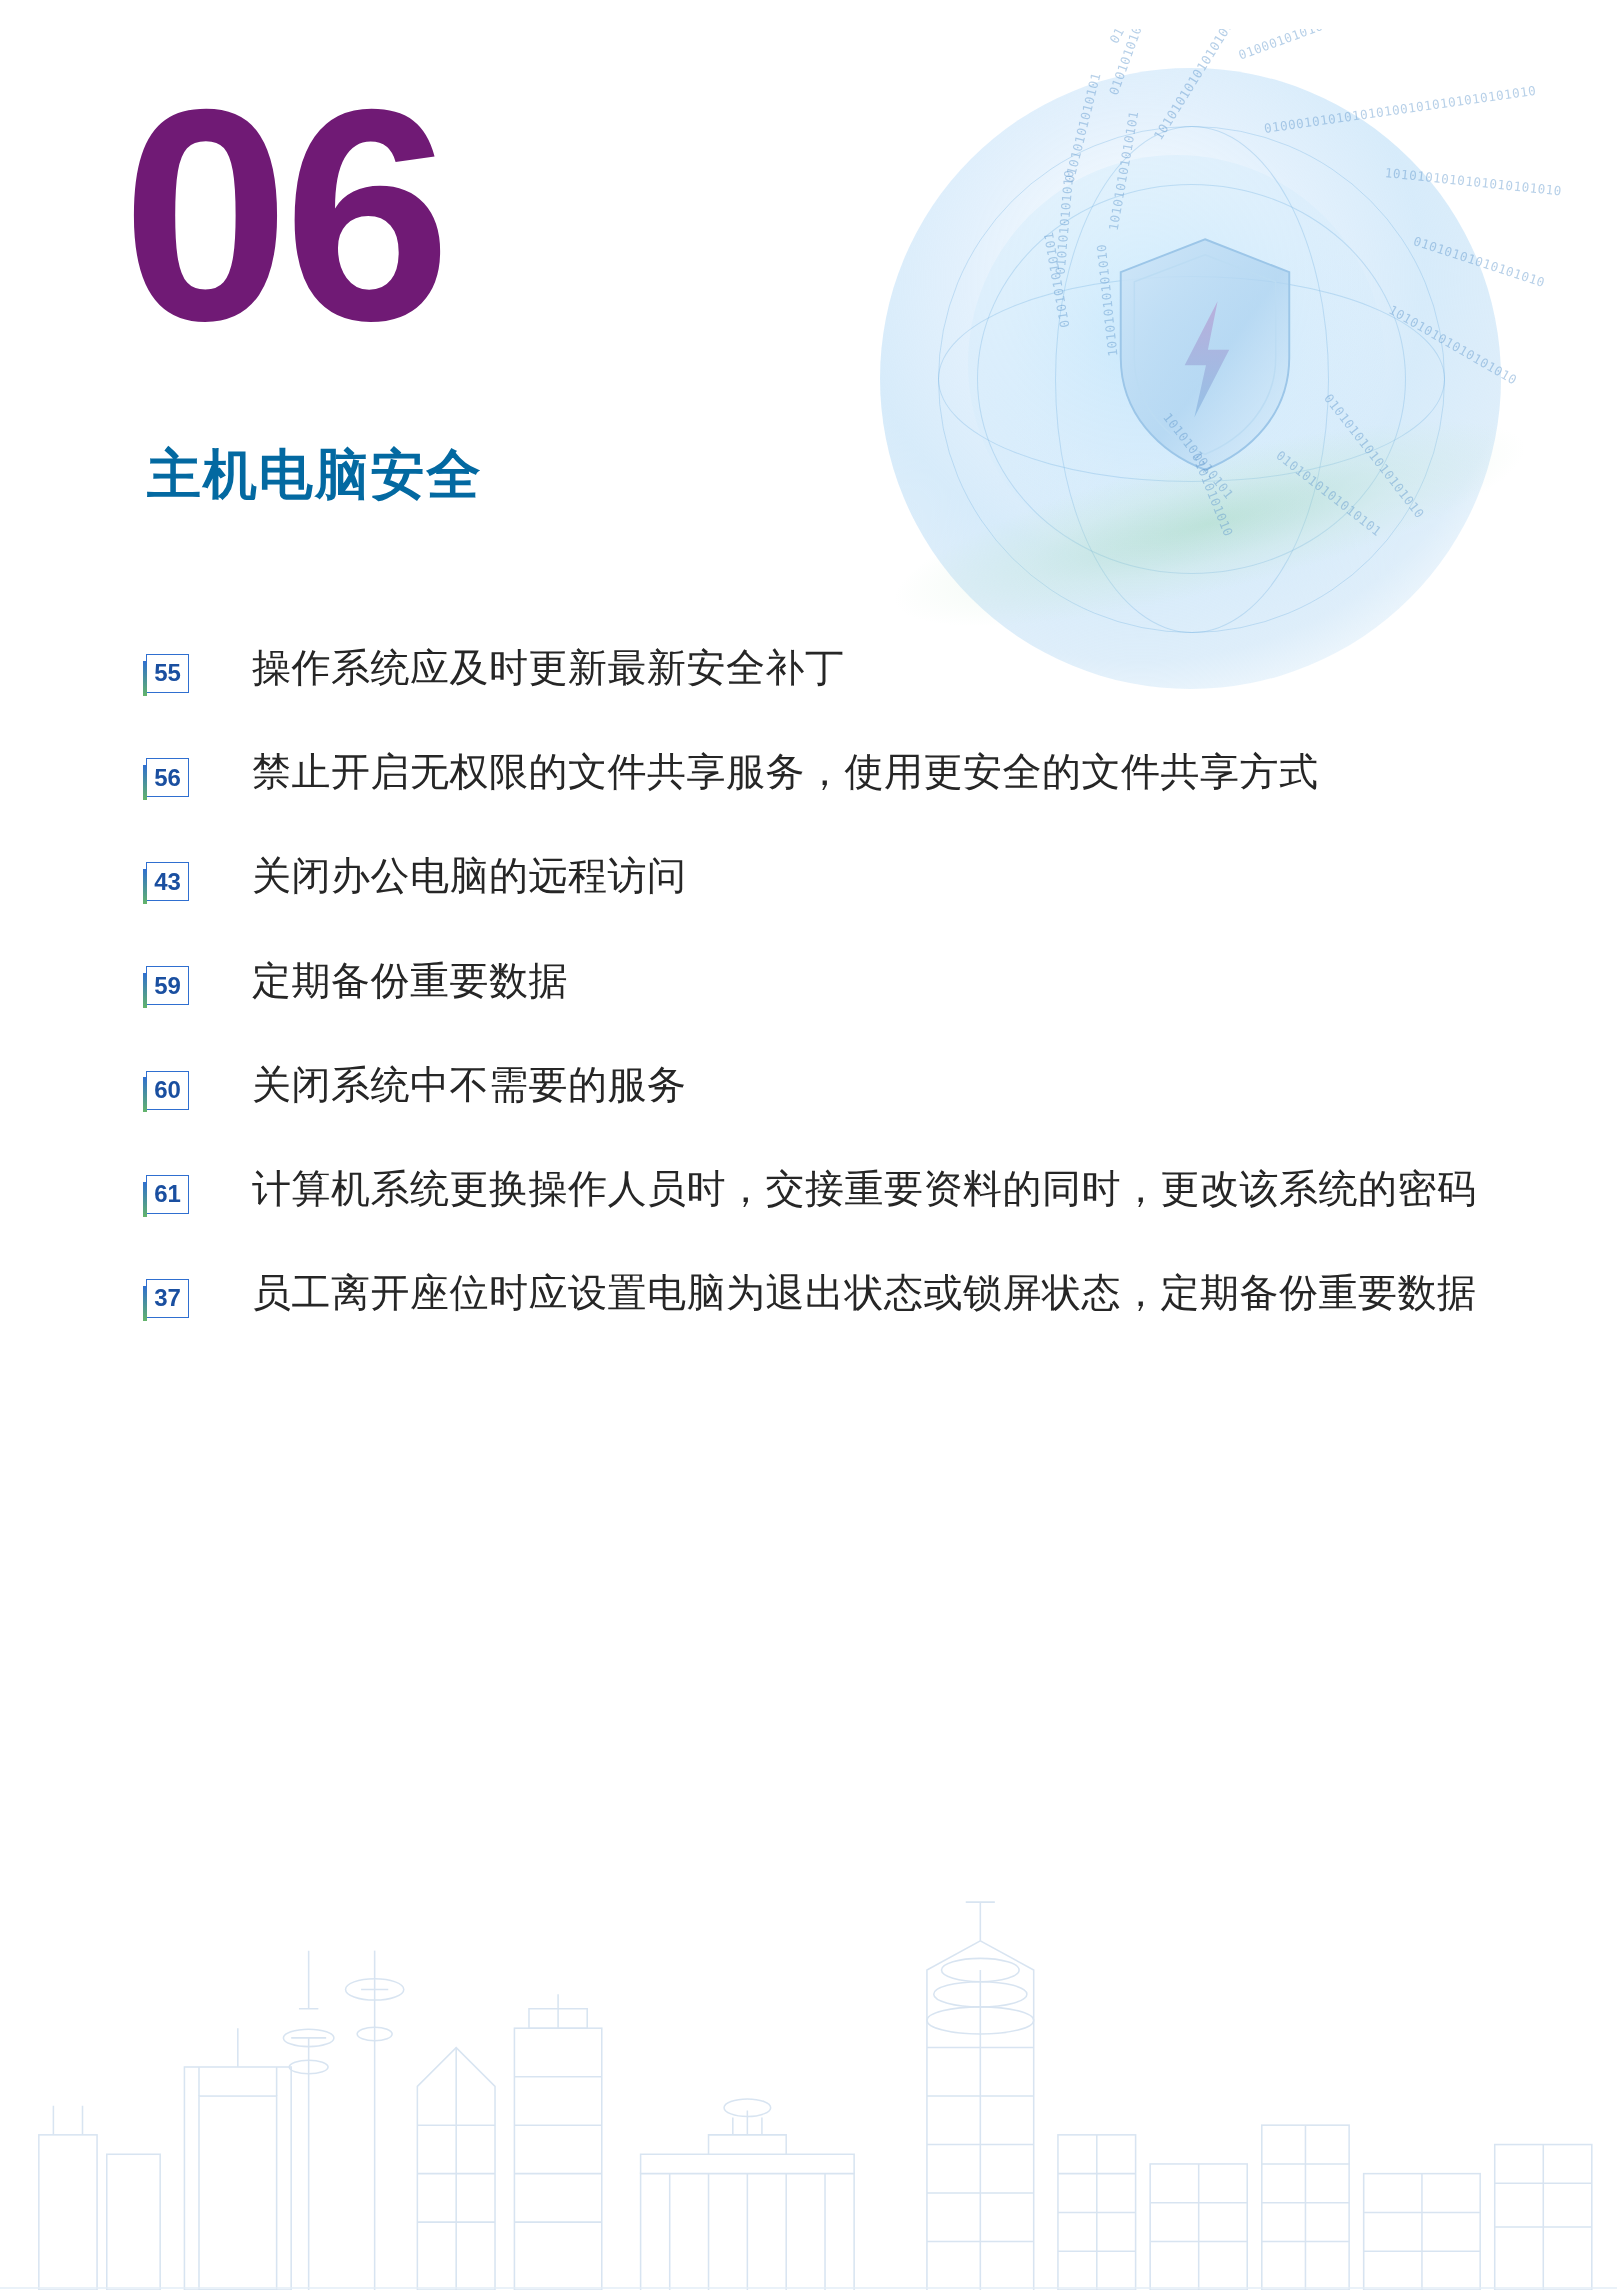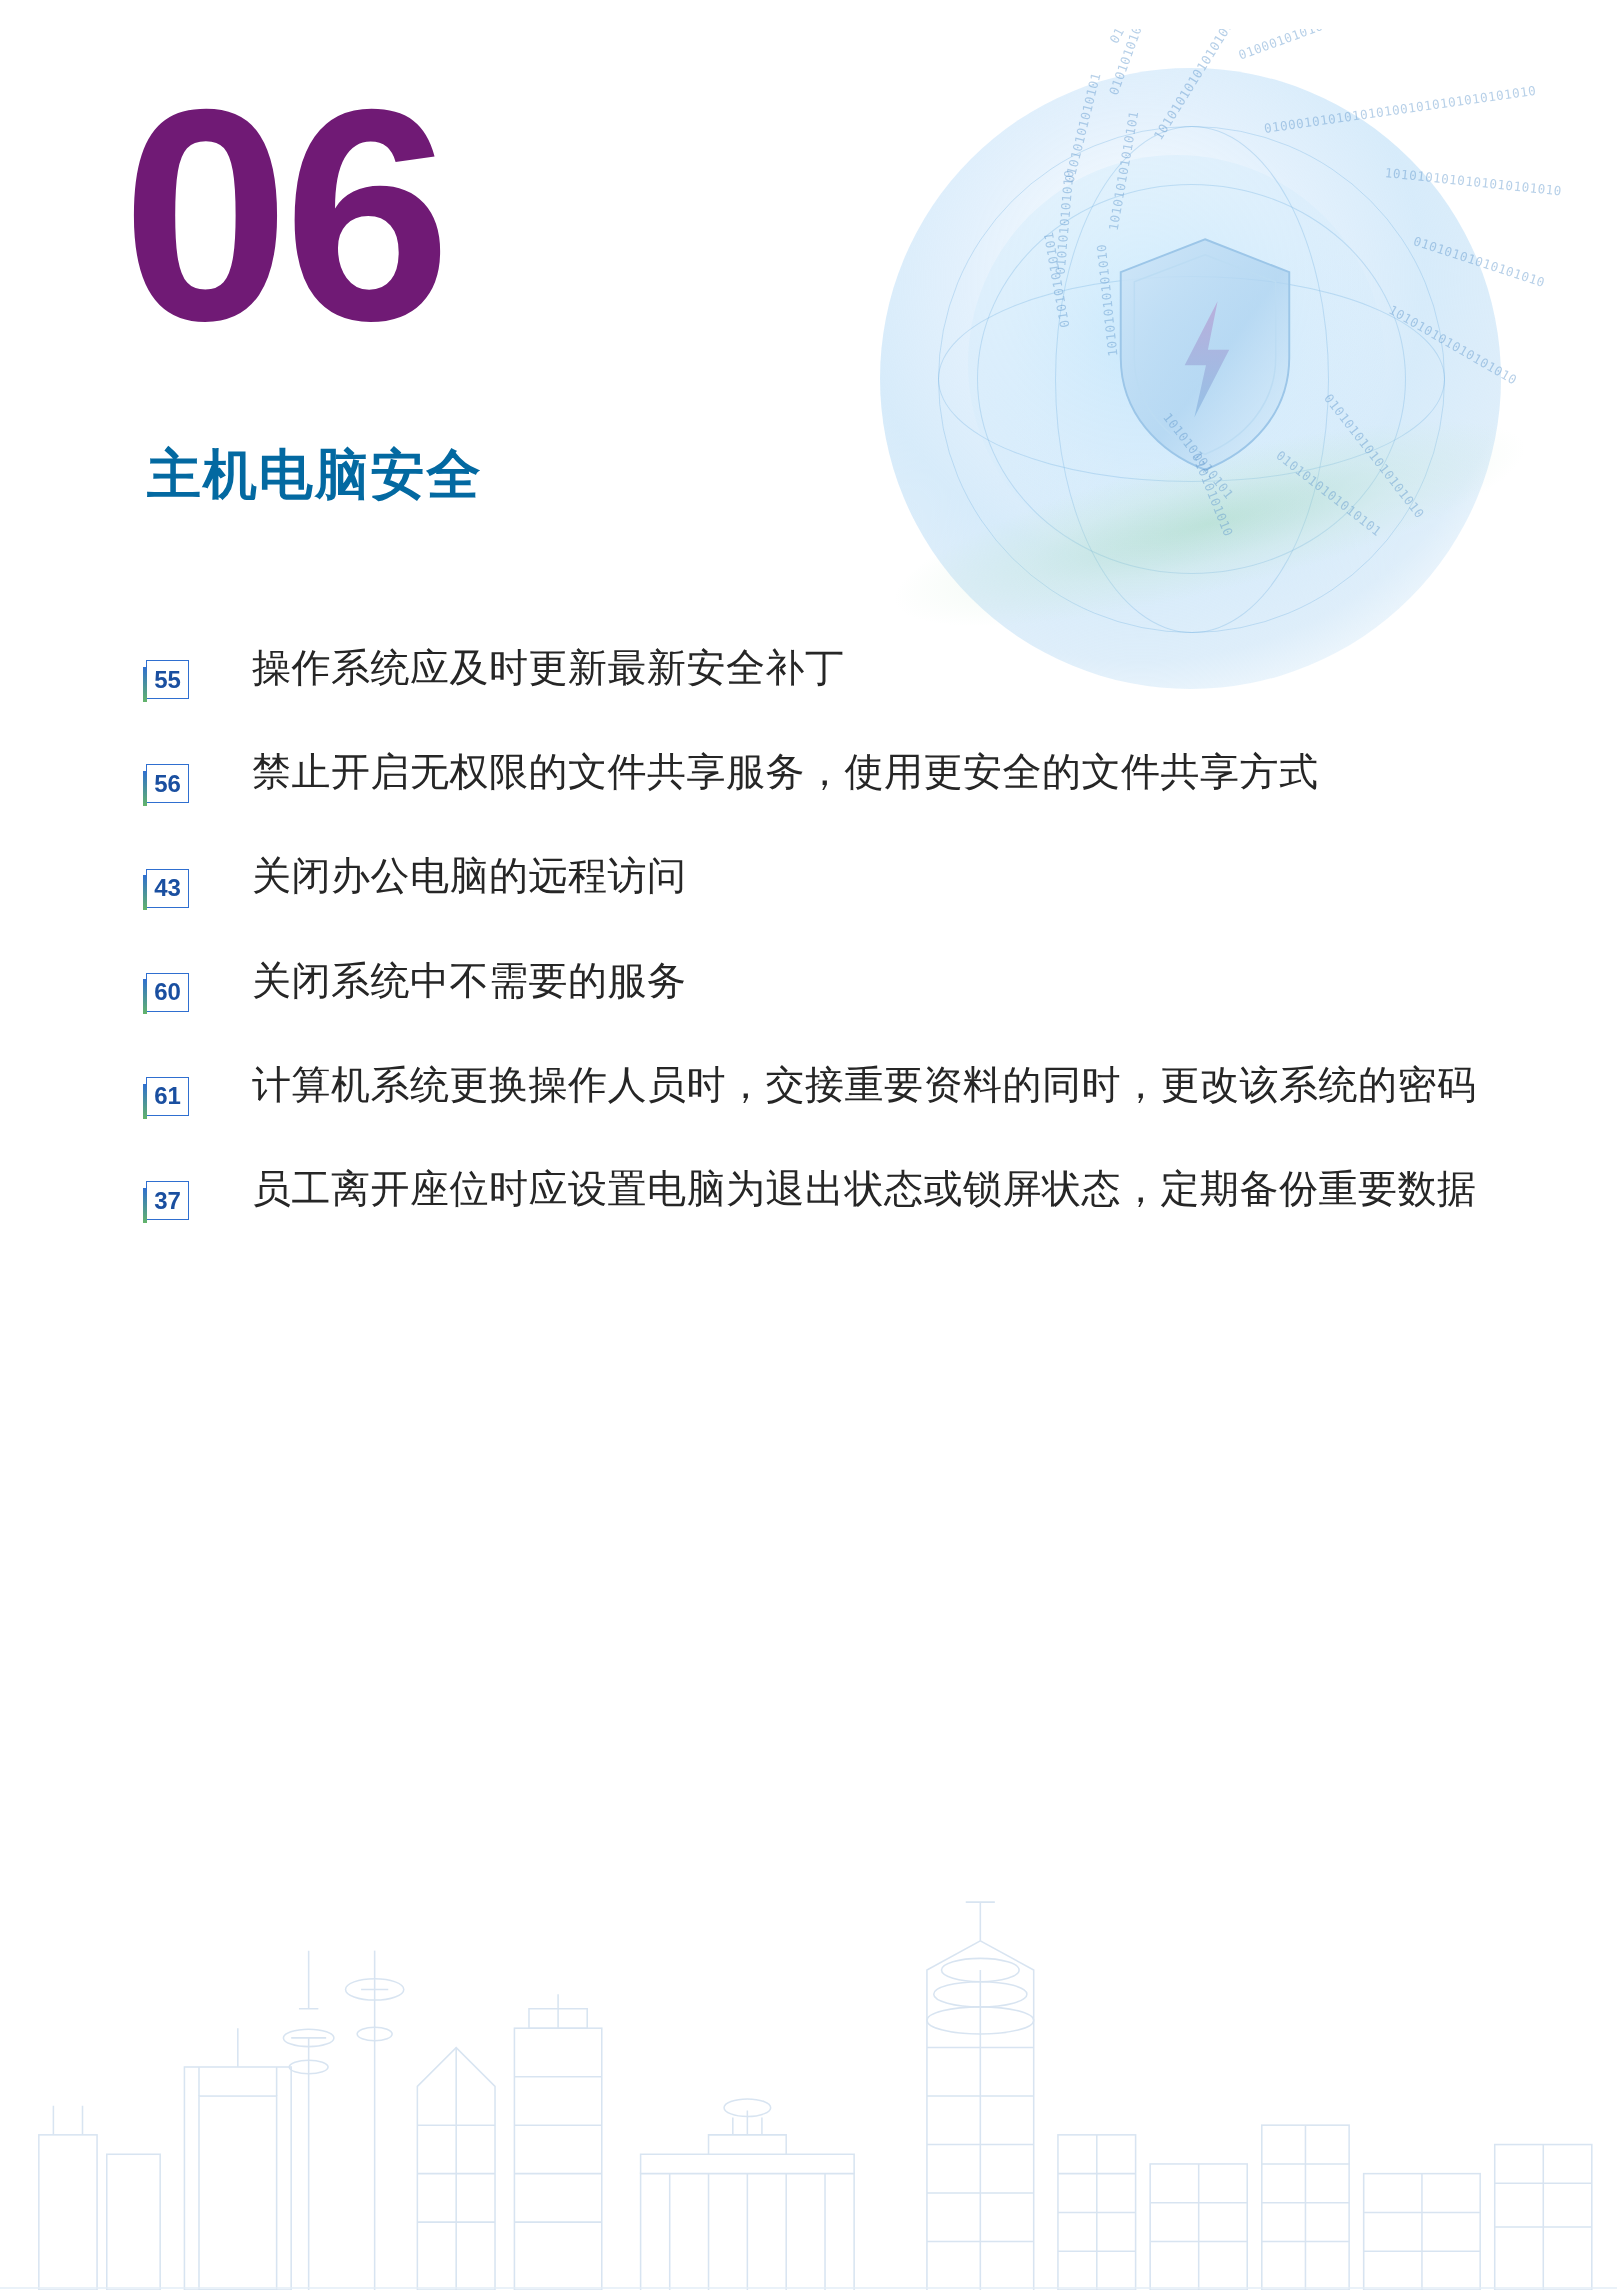--- a/index.html
+++ b/index.html
@@ -117,21 +117,21 @@
 
   
   .item-list {
     position: absolute;
     left: 146px;
     top: 636px;
     width: 1349px;
   }
   .list-item {
     display: flex;
-    align-items: flex-end;
+    align-items: center;
     margin-bottom: 41px;
   }
   .num-badge {
     position: relative;
     flex: 0 0 auto;
     width: 43px;
     height: 39px;
     margin-top: 11.6px;
     border: 1px solid #2f6fd0;
     box-sizing: border-box;
@@ -285,20 +285,24 @@
     <div class="num-badge">56</div>
     <div class="item-text">禁止开启无权限的文件共享服务，使用更安全的文件共享方式</div>
   </div>
 
 
   <div class="list-item">
     <div class="num-badge">43</div>
     <div class="item-text">关闭办公电脑的远程访问</div>
   </div>
 
+  <div class="list-item">
+    <div class="num-badge">59</div>
+    <div class="item-text">定期备份重要数据</div>
+  </div>
 
   <div class="list-item">
     <div class="num-badge">60</div>
     <div class="item-text">关闭系统中不需要的服务</div>
   </div>
 
   <div class="list-item">
     <div class="num-badge">61</div>
     <div class="item-text">计算机系统更换操作人员时，交接重要资料的同时，更改该系统的密码</div>
   </div>

